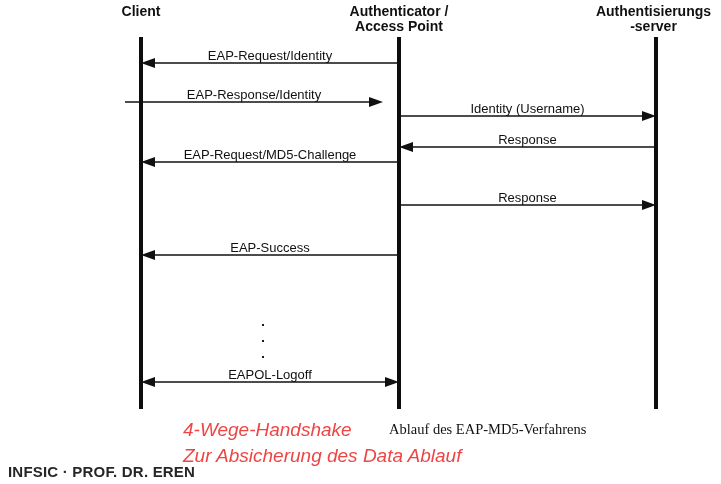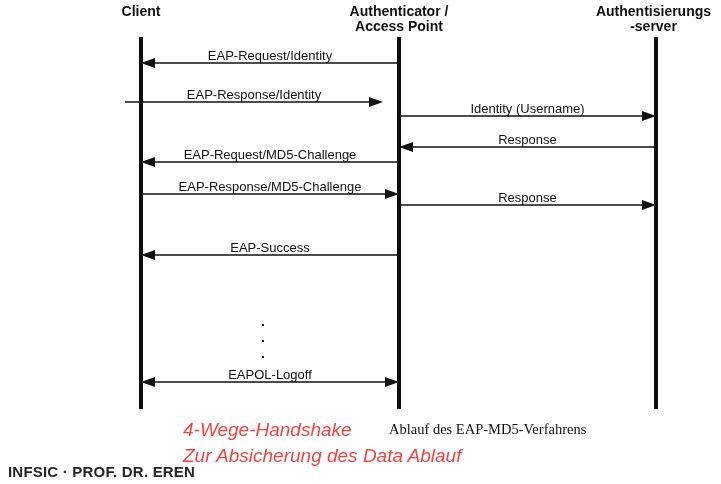--- a/index.html
+++ b/index.html
@@ -159,27 +159,20 @@
   </div>
 
   <div class="msg" style="left:141px; top:130px; width:258px;">
     <div class="msg-label">EAP-Request/MD5-Challenge</div>
     <svg width="258" height="14" viewBox="0 0 258 14">
       <line x1="10" y1="7" x2="258" y2="7" stroke="#111111" stroke-width="1.4"></line>
       <polygon points="0,7 14,2 14,12" fill="#111111"></polygon>
     </svg>
   </div>
 
-  <div class="msg" style="left:141px; top:162px; width:258px;">
-    <div class="msg-label">EAP-Response/MD5-Challenge</div>
-    <svg width="258" height="14" viewBox="0 0 258 14">
-      <line x1="0" y1="7" x2="248" y2="7" stroke="#111111" stroke-width="1.4"></line>
-      <polygon points="258,7 244,2 244,12" fill="#111111"></polygon>
-    </svg>
-  </div>
 
   <div class="msg" style="left:141px; top:223px; width:258px;">
     <div class="msg-label">EAP-Success</div>
     <svg width="258" height="14" viewBox="0 0 258 14">
       <line x1="10" y1="7" x2="258" y2="7" stroke="#111111" stroke-width="1.4"></line>
       <polygon points="0,7 14,2 14,12" fill="#111111"></polygon>
     </svg>
   </div>
 
 

